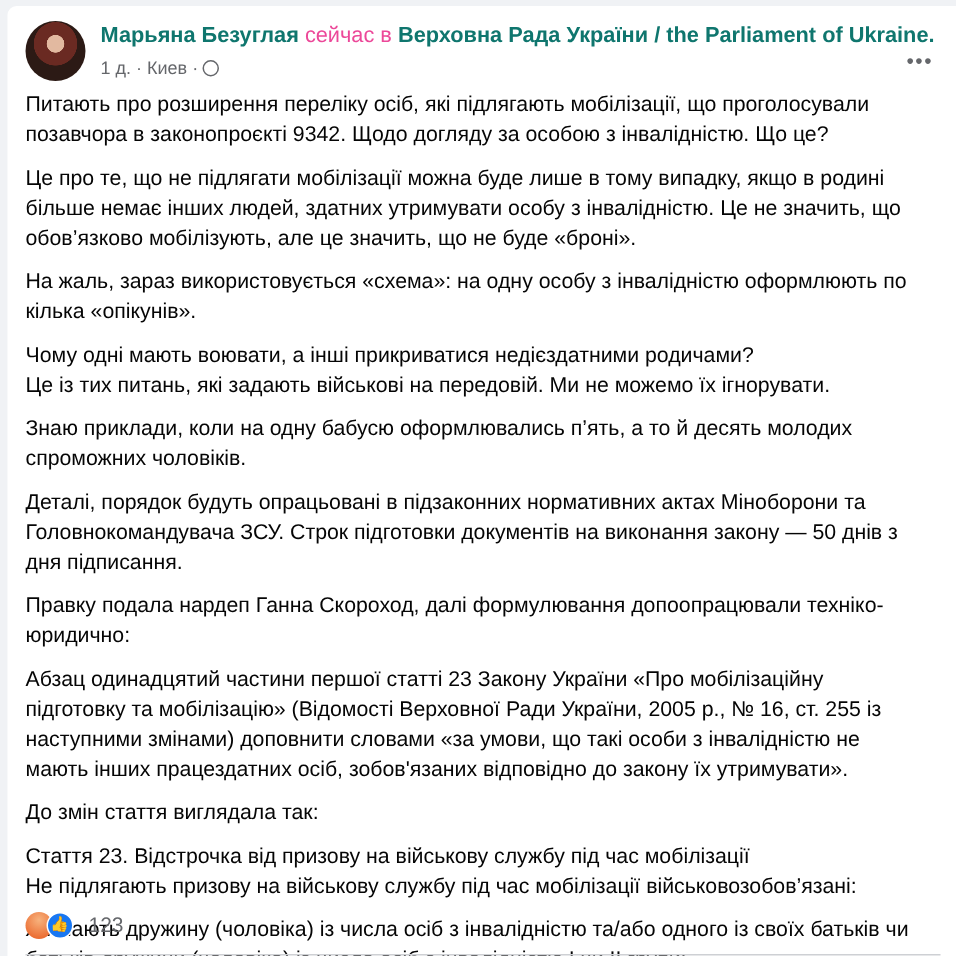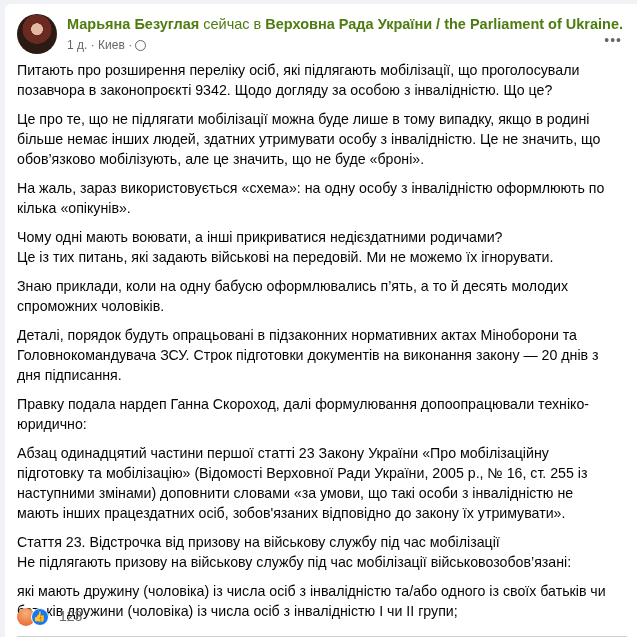--- a/index.html
+++ b/index.html
@@ -12,22 +12,22 @@
     .card {
       position: absolute; left: 5px; top: 4px; width: 640px; height: 640px;
       background: #ffffff; border-radius: 6px;
     }
     .header { position: absolute; left: 12px; top: 8px; width: 615px; height: 44px; }
     .avatar {
       position: absolute; left: 0; top: 2px; width: 40px; height: 40px; border-radius: 50%;
       background: radial-gradient(circle at 50% 38%, #e2b9a0 0 18%, #6a2a22 19% 45%, #2c1a15 46% 100%);
     }
     .author-line { position: absolute; left: 50px; top: 4px; font-size: 14.5px; white-space: nowrap; }
-    .author-name, .group-name { font-weight: bold; color: #4d7c0f; }
-    .meta-text { color: #4d7c0f; font-weight: normal; }
+    .author-name, .group-name { font-weight: bold; color: #0f766e; }
+    .meta-text { color: #ec4899; font-weight: normal; }
     .sub-line { position: absolute; left: 50px; top: 26px; font-size: 12px; color: #65676b; white-space: nowrap; }
     .globe { display: inline-block; width: 11px; height: 11px; border: 1.4px solid #65676b; border-radius: 50%; vertical-align: -2px; box-sizing: border-box; }
     .more { position: absolute; right: 10px; top: 20px; color: #65676b; font-size: 14px; letter-spacing: 1px; }
     .body { position: absolute; left: 12px; top: 56px; width: 605px; font-size: 14.2px; line-height: 20px; }
     .body p { margin: 0 16px 9px 0; }
     .footer { position: absolute; left: 12px; top: 601px; width: 608px; height: 24px; font-size: 14px; color: #65676b; }
     .react { position: absolute; top: 3px; width: 18px; height: 18px; border-radius: 50%; }
     .angry { left: 0; background: radial-gradient(circle at 50% 30%, #f7b27d, #e85a1e); }
     .like { left: 14px; background: #1877f2; border: 1.5px solid #fff; box-sizing: border-box; color: #fff; font-size: 10px; text-align: center; line-height: 15px; }
     .react-count { position: absolute; left: 42px; top: 3px; }
@@ -56,23 +56,24 @@
     <div class="more">•••</div>
   </div>
 
   <div class="body">
     <p>Питають про розширення переліку осіб, які підлягають мобілізації, що проголосували позавчора в законопроєкті 9342. Щодо догляду за особою з інвалідністю. Що це?</p>
     <p>Це про те, що не підлягати мобілізації  можна буде лише в тому випадку, якщо в родині більше немає інших людей, здатних утримувати особу з інвалідністю. Це не значить, що обов’язково мобілізують, але це значить, що не буде «броні».</p>
     <p>На жаль, зараз використовується «схема»: на одну особу з інвалідністю оформлюють по кілька «опікунів».</p>
     <p style="white-space: pre-line;">Чому одні мають воювати, а інші прикриватися недієздатними родичами?
 Це із тих питань, які задають військові на передовій. Ми не можемо їх ігнорувати.</p>
     <p>Знаю приклади, коли на одну бабусю оформлювались п’ять, а то й десять молодих спроможних чоловіків.</p>
-    <p>Деталі, порядок будуть опрацьовані в підзаконних нормативних актах Міноборони та Головнокомандувача ЗСУ. Строк підготовки документів на виконання закону — 20 днів з дня підписання.</p>
+    <p>Деталі, порядок будуть опрацьовані в підзаконних нормативних актах Міноборони та Головнокомандувача ЗСУ. Строк підготовки документів на виконання закону — 50 днів з дня підписання.</p>
     <p>Правку подала нардеп Ганна Скороход, далі формулювання допоопрацювали техніко-юридично:</p>
     <p>Абзац одинадцятий частини першої статті 23 Закону України «Про мобілізаційну підготовку та мобілізацію» (Відомості Верховної Ради України, 2005 р., № 16, ст. 255 із наступними змінами) доповнити словами «за умови, що такі особи з інвалідністю не мають інших працездатних осіб, зобов'язаних відповідно до закону їх утримувати».</p>
+    <p>До змін стаття виглядала так:</p>
     <p style="white-space: pre-line;">Стаття 23. Відстрочка від призову на військову службу під час мобілізації
 Не підлягають призову на військову службу під час мобілізації військовозобов’язані:</p>
     <p>які мають дружину (чоловіка) із числа осіб з інвалідністю та/або одного із своїх батьків чи батьків дружини (чоловіка) із числа осіб з інвалідністю I чи II групи;</p>
   </div>
 
   <div class="footer">
     <span class="react angry"></span>
     <span class="react like">👍</span>
     <span class="react-count">123</span>
   </div>

